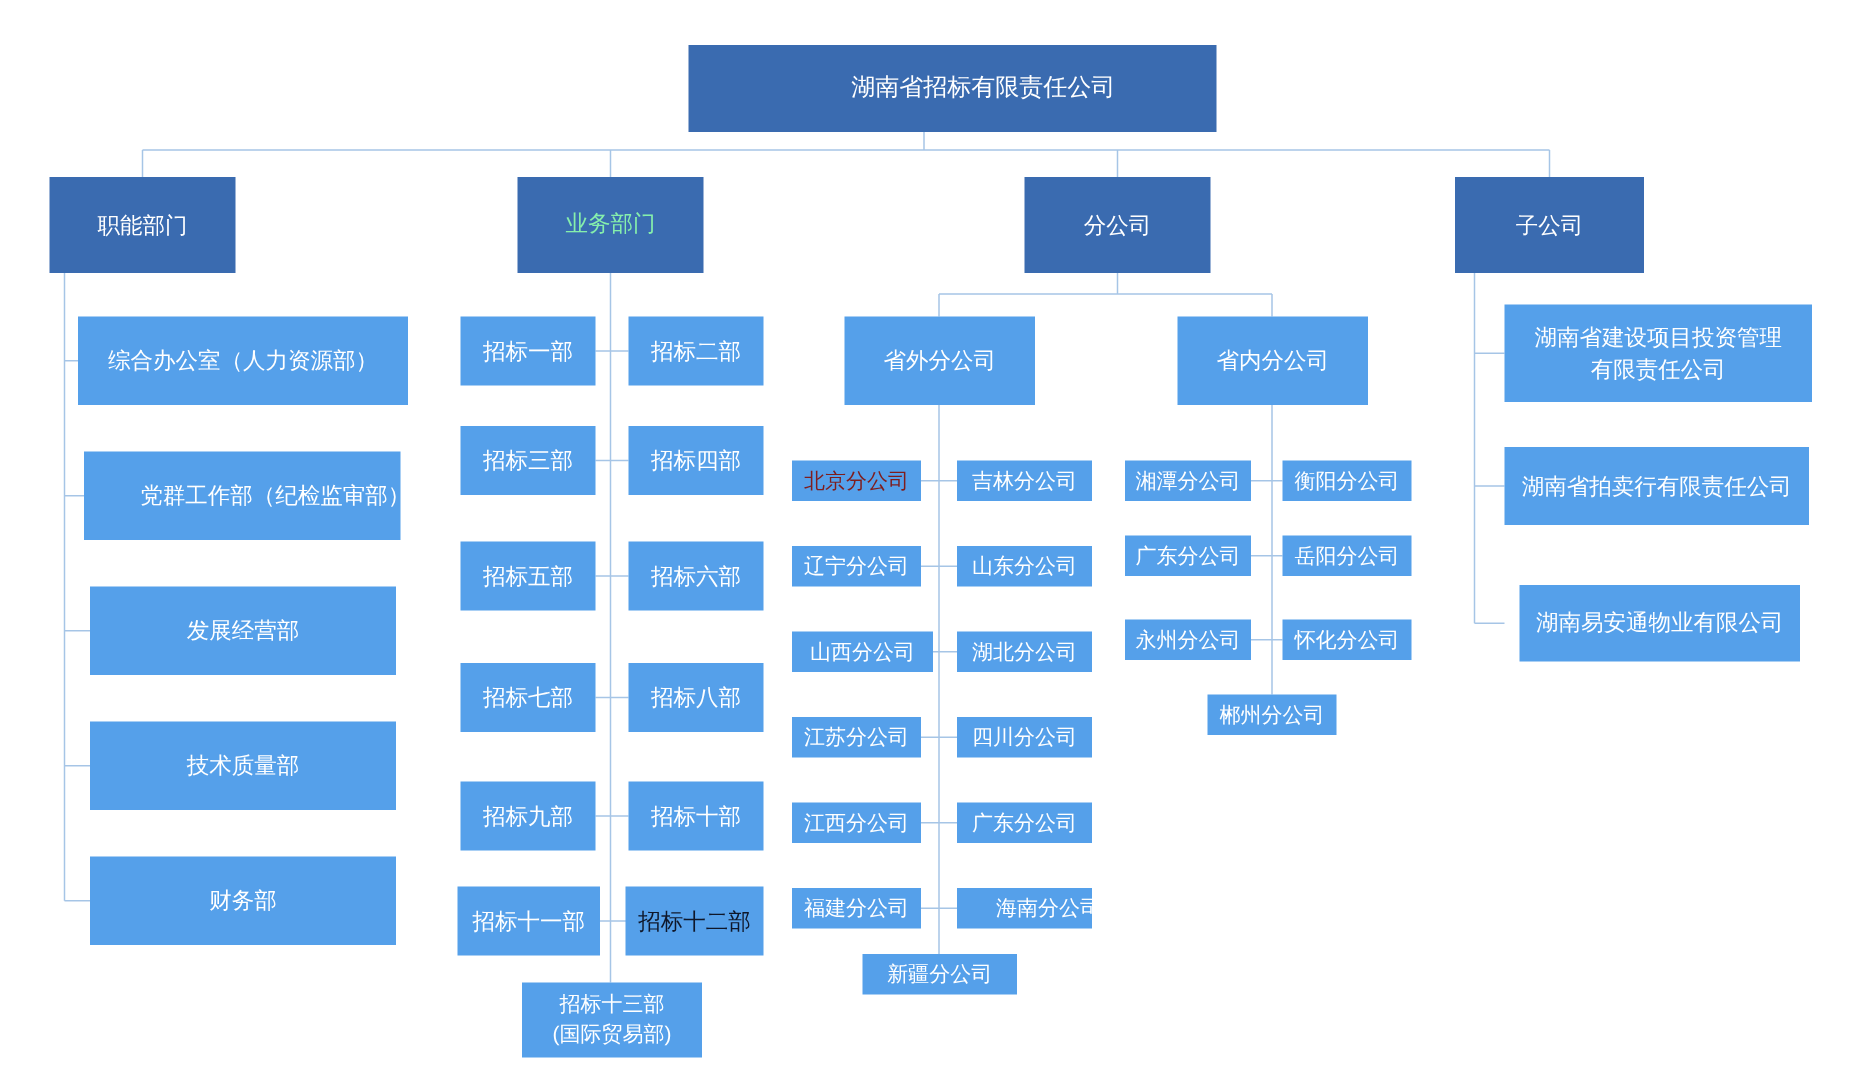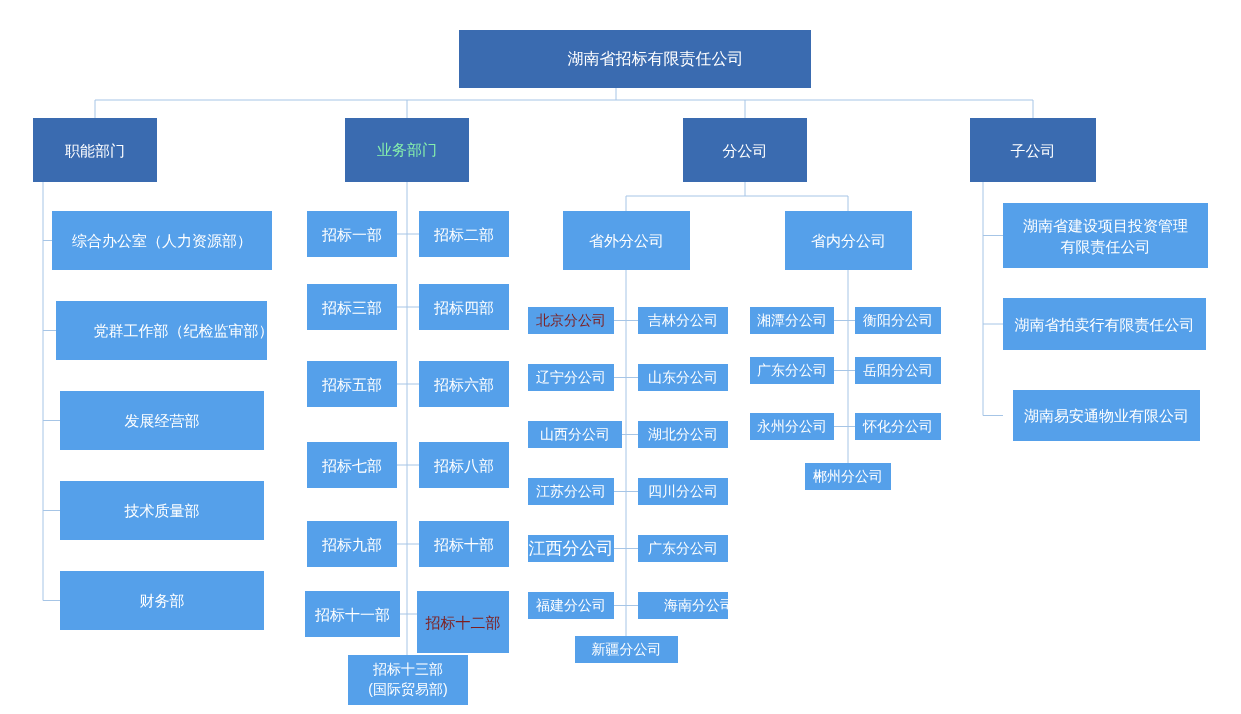--- a/index.html
+++ b/index.html
@@ -140,21 +140,21 @@
       </div>
       <div class="node light" style="left: 307px; top: 521px; width: 90px; height: 46px; color: rgb(255, 255, 255);">
         <div>招标九部</div>
       </div>
       <div class="node light" style="left: 419px; top: 521px; width: 90px; height: 46px; color: rgb(255, 255, 255);">
         <div>招标十部</div>
       </div>
       <div class="node light" style="left: 305px; top: 591px; width: 95px; height: 46px; color: rgb(255, 255, 255);">
         <div>招标十一部</div>
       </div>
-      <div class="node light" style="left: 417px; top: 591px; width: 92px; height: 62px; color: #7f1d1d;">
+      <div class="node light" style="left: 417px; top: 591px; width: 92px; height: 46px; color: #0f172a;">
         <div>招标十二部</div>
       </div>
       <div class="node light" style="left: 348px; top: 655px; width: 120px; height: 50px; color: rgb(255, 255, 255); font-size: 14px;">
         <div>招标十三部</div>
         <div>(国际贸易部)</div>
       </div>
       <div class="node light" style="left: 563px; top: 211px; width: 127px; height: 59px; color: rgb(255, 255, 255);">
         <div>省外分公司</div>
       </div>
       <div class="node light" style="left: 785px; top: 211px; width: 127px; height: 59px; color: rgb(255, 255, 255);">
@@ -177,21 +177,21 @@
       </div>
       <div class="node light" style="left: 638px; top: 421px; width: 90px; height: 27px; color: rgb(255, 255, 255); font-size: 14px;">
         <div>湖北分公司</div>
       </div>
       <div class="node light" style="left: 528px; top: 478px; width: 86px; height: 27px; color: rgb(255, 255, 255); font-size: 14px;">
         <div>江苏分公司</div>
       </div>
       <div class="node light" style="left: 638px; top: 478px; width: 90px; height: 27px; color: rgb(255, 255, 255); font-size: 14px;">
         <div>四川分公司</div>
       </div>
-      <div class="node light" style="left: 528px; top: 535px; width: 86px; height: 27px; color: rgb(255, 255, 255); font-size: 17px;">
+      <div class="node light" style="left: 528px; top: 535px; width: 86px; height: 27px; color: rgb(255, 255, 255); font-size: 14px;">
         <div>江西分公司</div>
       </div>
       <div class="node light" style="left: 638px; top: 535px; width: 90px; height: 27px; color: rgb(255, 255, 255); font-size: 14px;">
         <div>广东分公司</div>
       </div>
       <div class="node light" style="left: 528px; top: 592px; width: 86px; height: 27px; color: rgb(255, 255, 255); font-size: 14px;">
         <div>福建分公司</div>
       </div>
       <div class="node light" style="left: 638px; top: 592px; width: 90px; height: 27px; color: rgb(255, 255, 255); font-size: 14px; padding-left: 36px;">
         <div>海南分公司</div>

